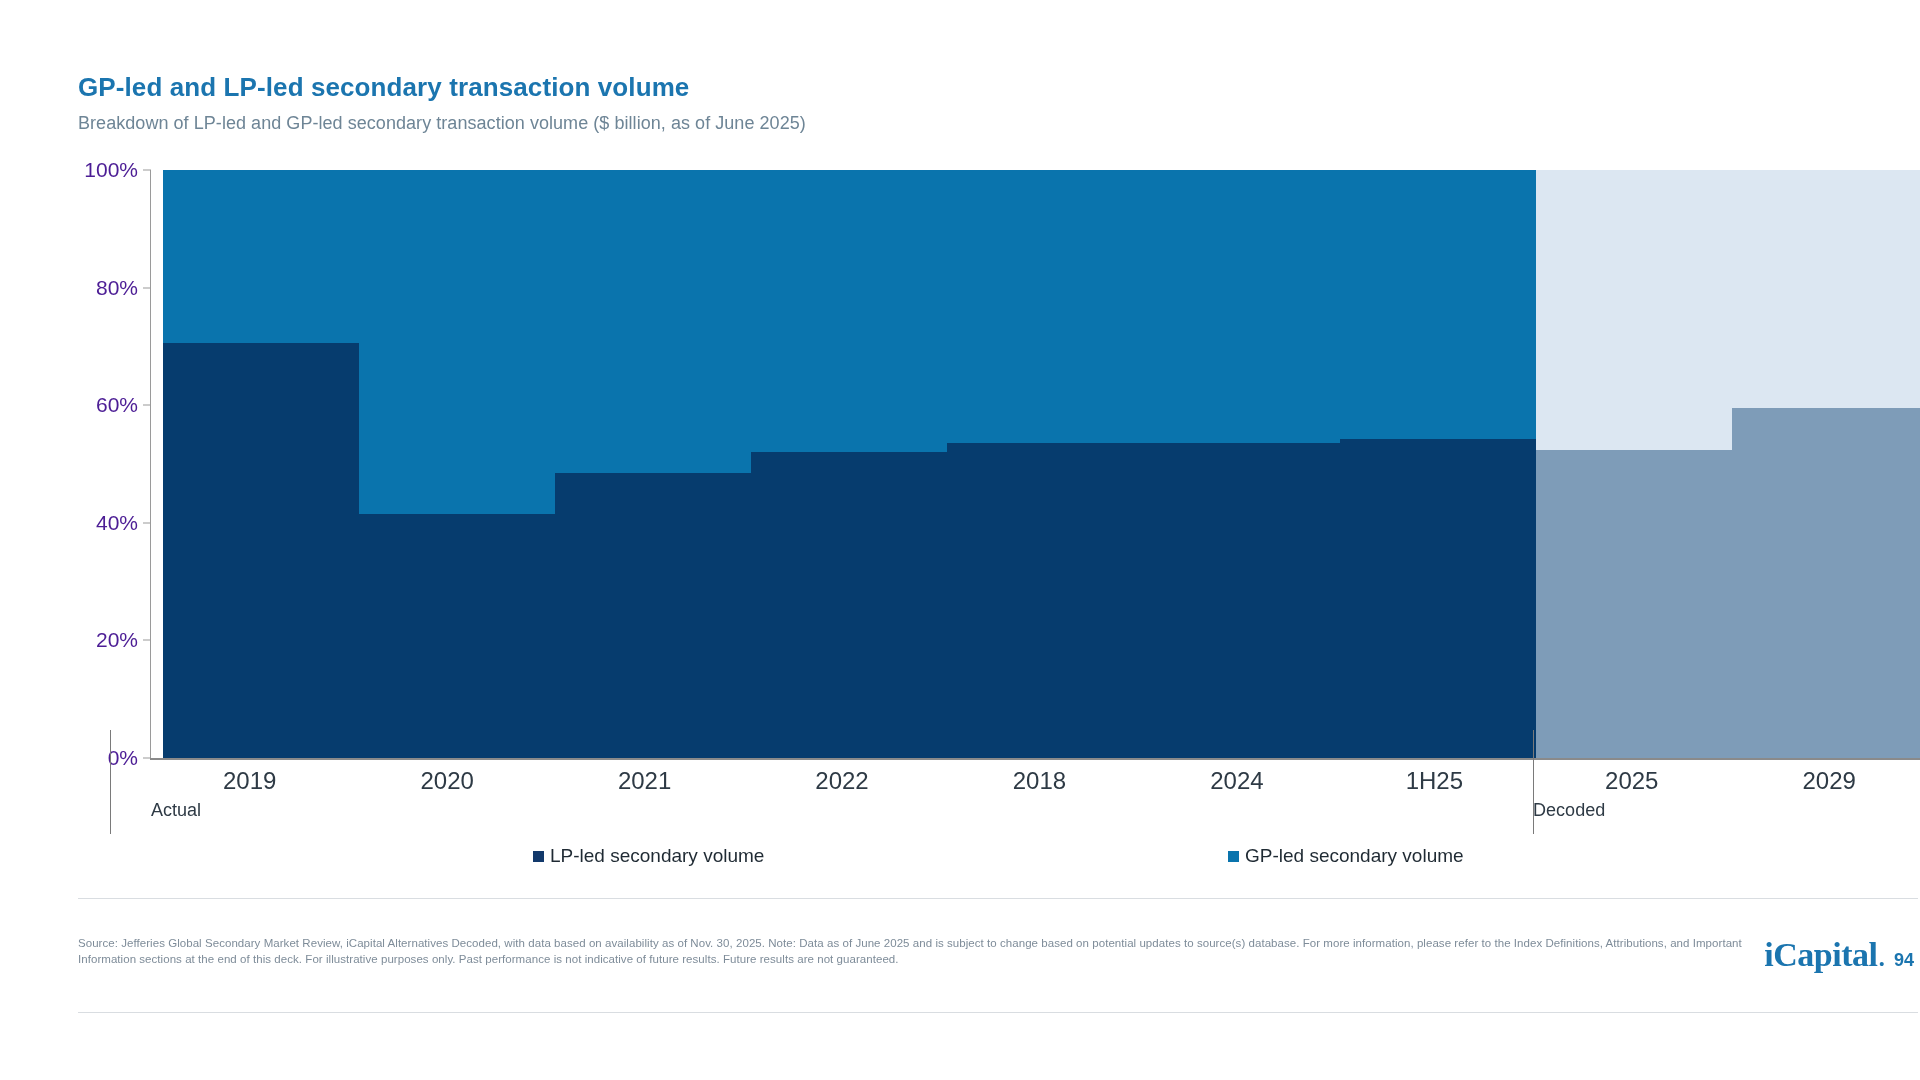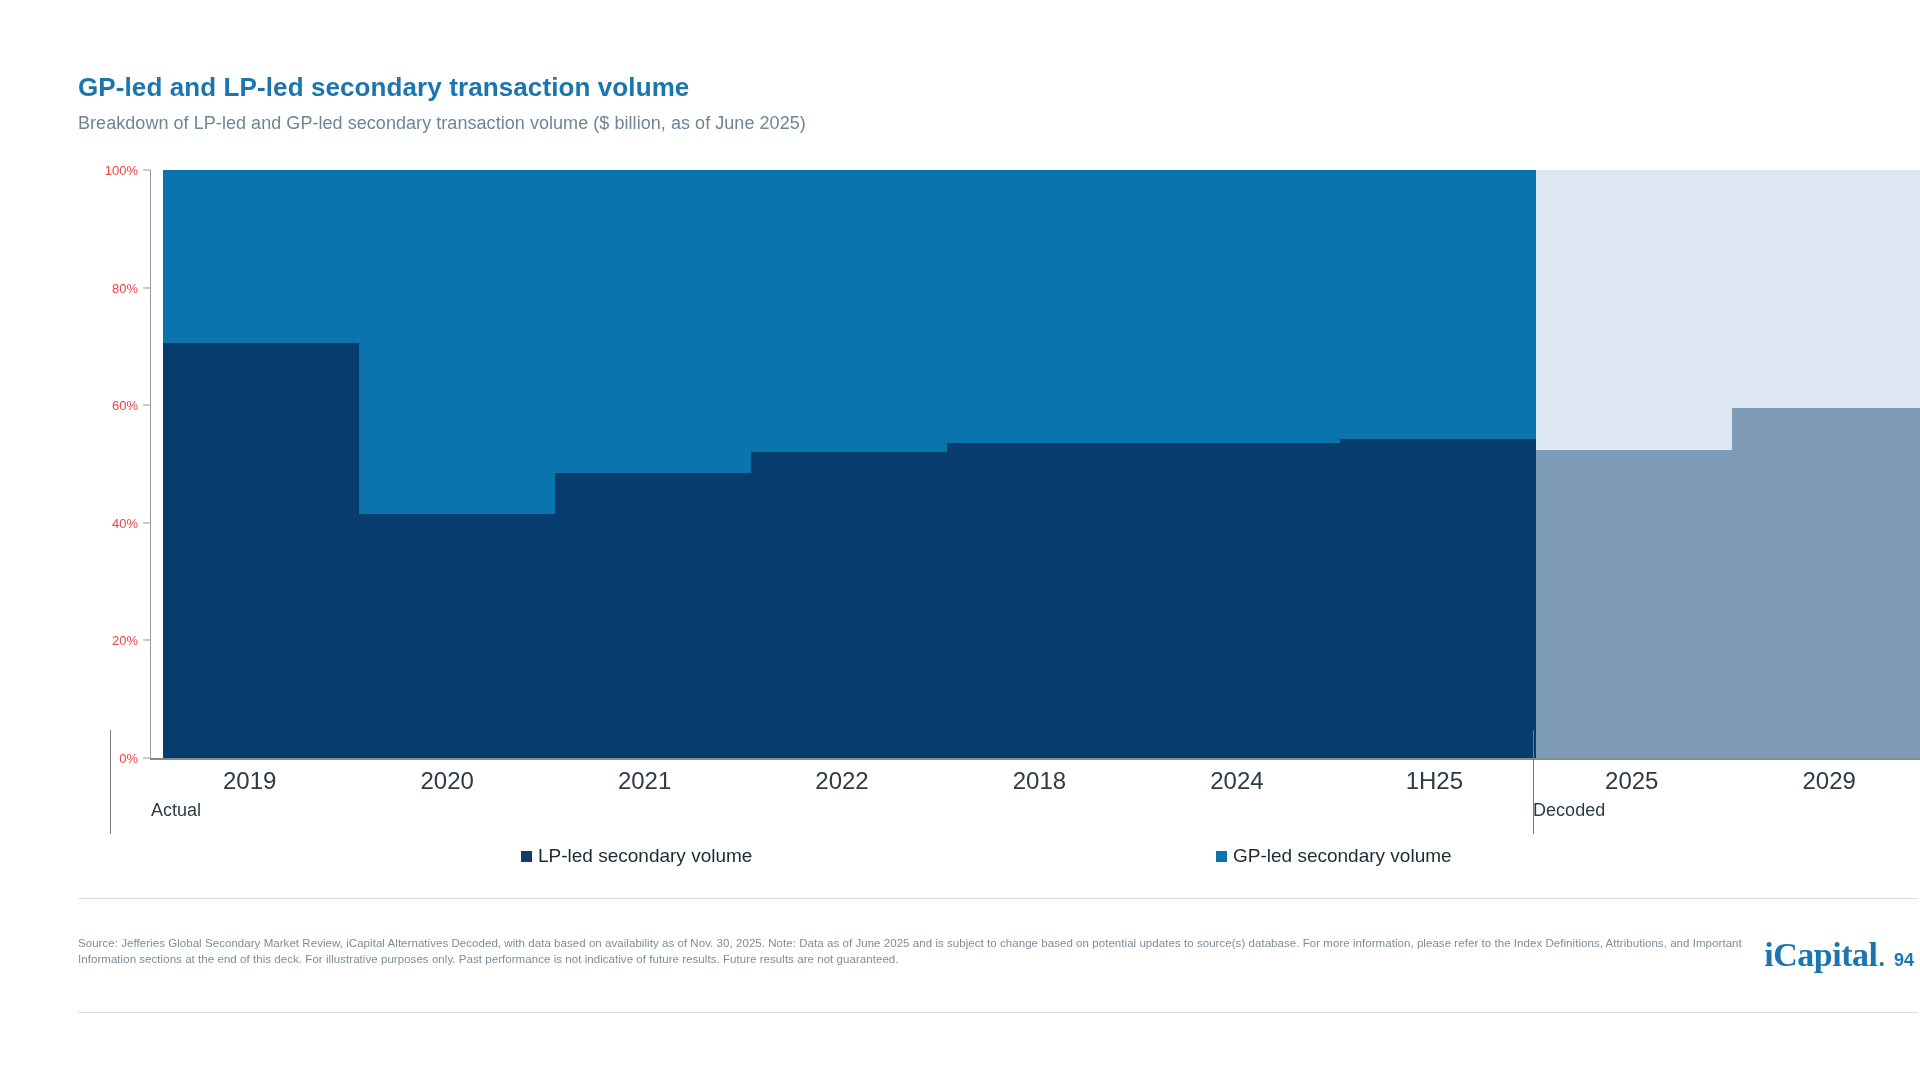--- a/index.html
+++ b/index.html
@@ -29,21 +29,21 @@
     width: 1850px; height: 600px;
   }
   
   .yaxis-line {
     position: absolute; left: 72px; top: 10px;
     width: 1px; height: 588px; background: #9a9a9a;
   }
   .ytick-wrap { position: absolute; left: 0; width: 72px; }
   .ytick-text {
     position: absolute; right: 12px; transform: translateY(-50%);
-    font-size: 13px; color: #ef4444; white-space: nowrap;
+    font-size: 21px; color: #4c1d95; white-space: nowrap;
   }
   .ytick-mark {
     position: absolute; left: 65px; width: 8px; height: 1px;
     background: #9a9a9a; transform: translateY(-50%);
   }
 
   
   .bars {
     position: absolute; left: 73px; top: 10px;
     width: calc(100% - 85px); height: 588px;
@@ -79,21 +79,21 @@
   .group-label {
     position: absolute; font-size: 18px; color: #2E3A45;
     text-align: left; top: 0;
   }
   .group-divider {
     position: absolute; width: 1px; background: #7a7a7a;
   }
 
   
   .legend {
-    position: absolute; left: 28px; top: 845px;
+    position: absolute; left: 40px; top: 845px;
     width: 1800px; height: 40px;
   }
   .legend-item {
     position: absolute; display: flex; align-items: center;
     font-size: 19px; color: #1f2a33;
   }
   .legend-swatch {
     width: 11px; height: 11px; margin-right: 6px; display: inline-block;
   }
 

